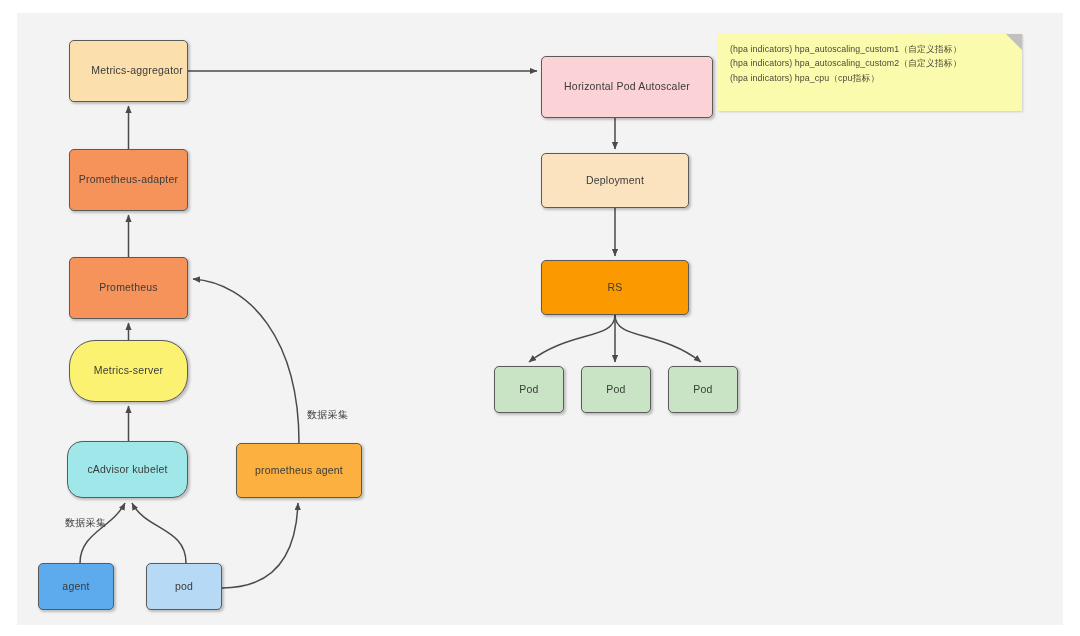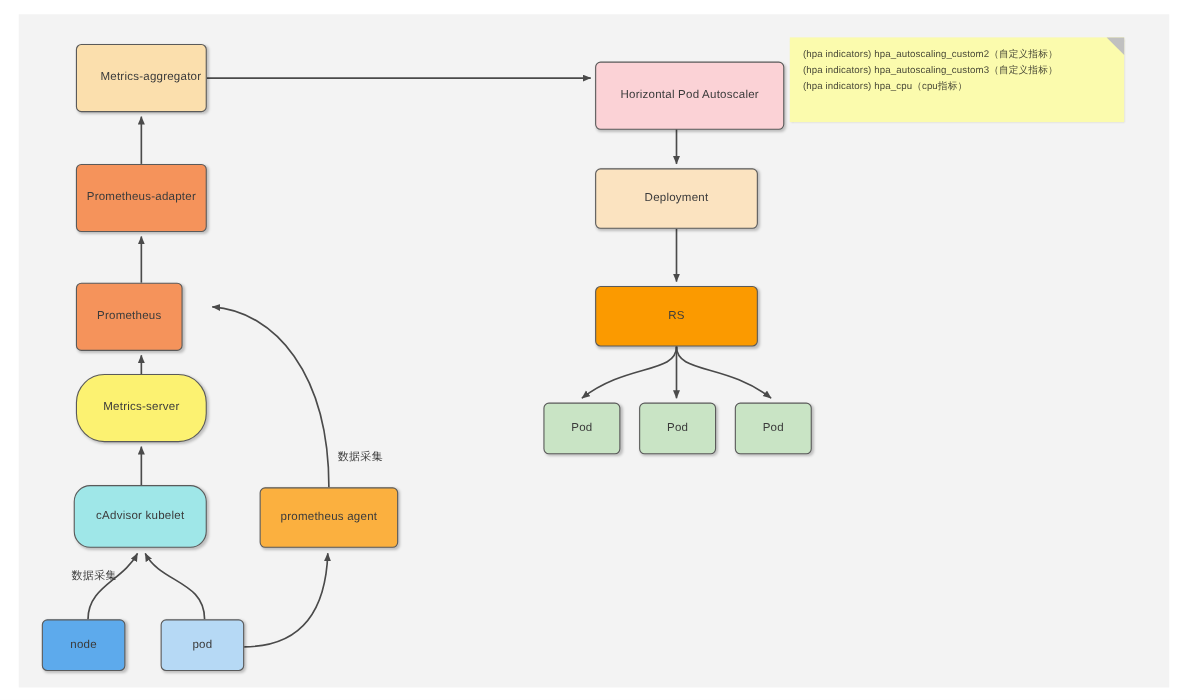--- a/index.html
+++ b/index.html
@@ -128,38 +128,38 @@
   </svg>
 
   <div class="node" style="left:69px; top:40px; width:119px; height:62px; background:#fbdfad;justify-content:flex-end;">
     <span>Metrics-aggregator</span>
   </div>
 
   <div class="node" style="left:69px; top:149px; width:119px; height:62px; background:#f5935b;">
     <span>Prometheus-adapter</span>
   </div>
 
-  <div class="node" style="left:69px; top:257px; width:97px; height:62px; background:#f5935b;">
+  <div class="node" style="left:69px; top:257px; width:119px; height:62px; background:#f5935b;">
     <span>Prometheus</span>
   </div>
 
   <div class="node" style="left:69px; top:340px; width:119px; height:62px; background:#fcf271;border-radius:26px;">
     <span>Metrics-server</span>
   </div>
 
   <div class="node" style="left:67px; top:441px; width:121px; height:57px; background:#9fe7e8;border-radius:15px;">
     <span>cAdvisor kubelet</span>
   </div>
 
   <div class="node" style="left:236px; top:443px; width:126px; height:55px; background:#fbb03f;">
     <span>prometheus agent</span>
   </div>
 
   <div class="node" style="left:38px; top:563px; width:76px; height:47px; background:#5daaec;">
-    <span>node</span>
+    <span>agent</span>
   </div>
 
   <div class="node" style="left:146px; top:563px; width:76px; height:47px; background:#b6d9f5;">
     <span>pod</span>
   </div>
 
   <div class="node" style="left:541px; top:56px; width:172px; height:62px; background:#fbd2d6;">
     <span>Horizontal Pod Autoscaler</span>
   </div>
 
@@ -181,18 +181,18 @@
 
   <div class="node" style="left:668px; top:366px; width:70px; height:47px; background:#c9e4c5;">
     <span>Pod</span>
   </div>
 
   <div class="edge-label" style="left:65px; top:516px;">数据采集</div>
   <div class="edge-label" style="left:307px; top:408px;">数据采集</div>
 
   <div id="note">
     <div class="fold"></div>
+    <div class="line">(hpa indicators) hpa_autoscaling_custom1（自定义指标）</div>
     <div class="line">(hpa indicators) hpa_autoscaling_custom2（自定义指标）</div>
-    <div class="line">(hpa indicators) hpa_autoscaling_custom3（自定义指标）</div>
     <div class="line">(hpa indicators) hpa_cpu（cpu指标）</div>
   </div>
 
 </div>
 
 </body></html>

